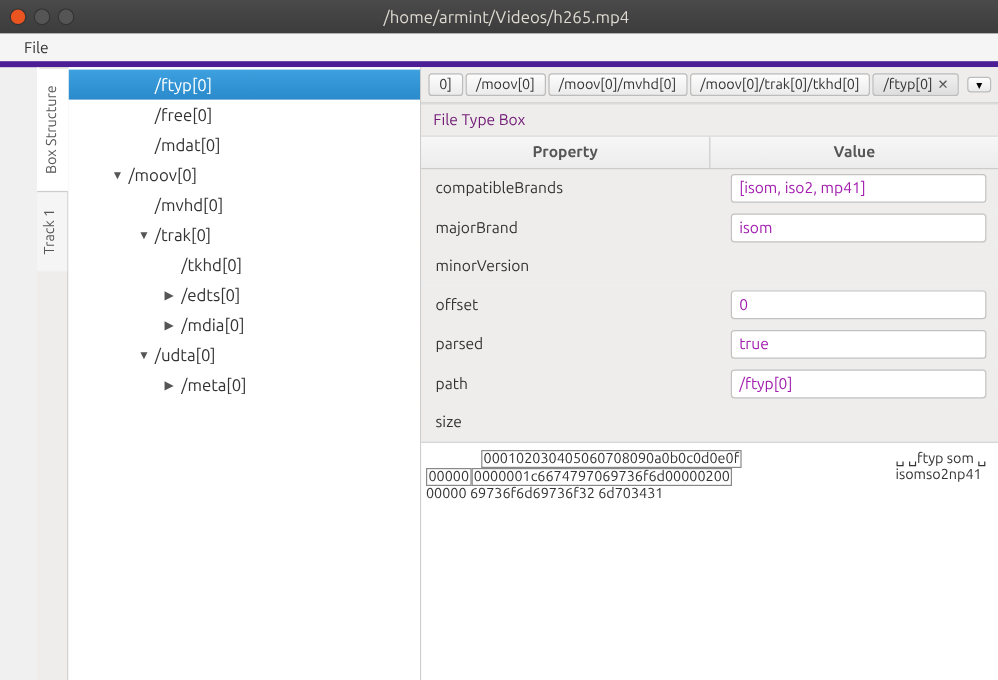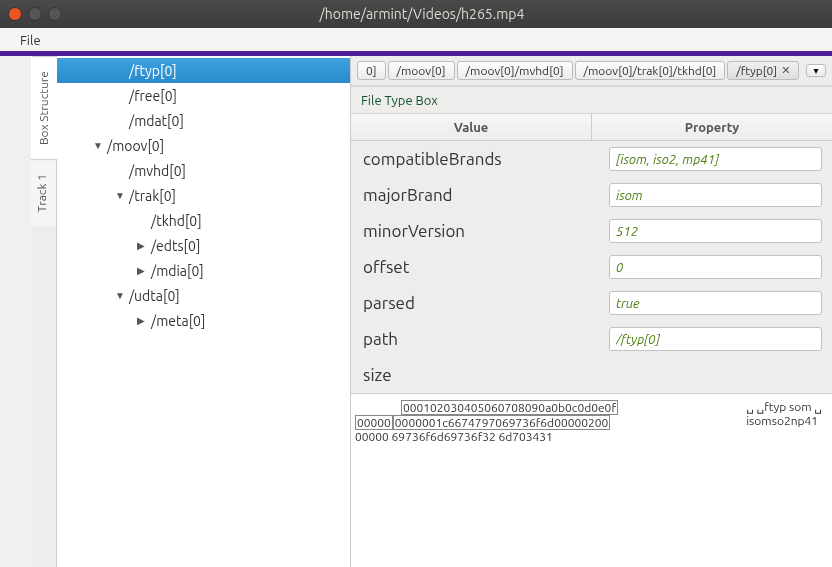--- a/index.html
+++ b/index.html
@@ -20,29 +20,29 @@
 .tree-item.selected { background: #2d9cdb; background: linear-gradient(#3da0df,#2a8acb); color: #fff; }
 .tree-arrow { width: 12px; display: inline-block; font-size: 10px; color: #555; }
 .tree-item.selected .tree-arrow { color: #fff; }
 .tree-label { padding-left: 2px; }
 .right-pane { flex: 1; display: flex; flex-direction: column; background: #efedec; }
 .crumb-bar { height: 30px; display: flex; align-items: center; padding: 4px 6px; gap: 2px; border-bottom:1px solid #d6d6d6;}
 .crumb { background: linear-gradient(#fdfdfd,#ebebeb); border: 1px solid #bcbcbc; border-radius: 3px; padding: 2px 8px; font-size: 12px; color: #333; display:flex; align-items:center; gap:4px;}
 .crumb.active { background: linear-gradient(#f0f0f0,#dedede); }
 .crumb .close-x { font-size:11px; color:#555; }
 .crumb-more { width:20px; display:flex; align-items:center; justify-content:center; border:1px solid #bcbcbc; border-radius:3px; background:linear-gradient(#fdfdfd,#ebebeb); font-size:10px; margin-left:auto;}
-.section-header { padding: 6px 10px; font-size: 13px; color: #14532d; border-top:1px solid #d6d6d6; border-bottom:1px solid #d6d6d6;}
+.section-header { padding: 6px 10px; font-size: 13px; color: #701a75; border-top:1px solid #d6d6d6; border-bottom:1px solid #d6d6d6;}
 .prop-table { flex: 0 0 auto; }
 .prop-head { display: flex; background: linear-gradient(#f7f7f7,#ececec); border-bottom: 1px solid #ccc; }
 .prop-head div { flex: 1; text-align: center; padding: 6px; font-weight: bold; font-size: 13px; border-right: 1px solid #ccc; color:#555;}
 .prop-head div:last-child { border-right: none; }
 .prop-row { display: flex; border-bottom: 1px solid #eee; align-items: center; }
-.prop-key { width: 248px; padding: 8px 12px; font-size: 17px; color: #333; }
+.prop-key { width: 248px; padding: 8px 12px; font-size: 13px; color: #333; }
 .prop-val { flex: 1; padding: 4px 10px; }
-.prop-input { width: 100%; padding: 4px 6px; border: 1px solid #c2c2c2; border-radius: 3px; font-size: 13px; background:#fff; color:#4d7c0f;font-style:italic;}
+.prop-input { width: 100%; padding: 4px 6px; border: 1px solid #c2c2c2; border-radius: 3px; font-size: 13px; background:#fff; color:#a21caf;}
 .hex-pane { flex:1; border-top: 1px solid #ccc; padding: 6px 4px; font-family: monospace; font-size: 12px; color: #333; background:#fff; display:flex; gap:6px; overflow:hidden;}
 .hex-header-row { display:flex; }
 .hex-text { margin-left:auto; padding-right:6px;}
 .hl { border:1px solid #888; padding:0 1px;}
 </style>
 </head>
 <body>
 
 <div class="titlebar">
   <div class="winbtns">
@@ -130,35 +130,34 @@
       </div>
       <div class="crumb-more">
         <span>▾</span>
       </div>
     </div>
 
     <div class="section-header">File Type Box</div>
 
     <div class="prop-table">
       <div class="prop-head">
+        <div>Property</div>
         <div>Value</div>
-        <div>Property</div>
       </div>
       <div id="prop-rows">
           <div class="prop-row">
             <div class="prop-key">compatibleBrands</div>
             <div class="prop-val"><input class="prop-input" value="[isom, iso2, mp41]" style=""></div>
           </div>
           <div class="prop-row">
             <div class="prop-key">majorBrand</div>
             <div class="prop-val"><input class="prop-input" value="isom" style=""></div>
           </div>
           <div class="prop-row">
             <div class="prop-key">minorVersion</div>
-            <div class="prop-val"><input class="prop-input" value="512" style=""></div>
           </div>
           <div class="prop-row">
             <div class="prop-key">offset</div>
             <div class="prop-val"><input class="prop-input" value="0" style=""></div>
           </div>
           <div class="prop-row">
             <div class="prop-key">parsed</div>
             <div class="prop-val"><input class="prop-input" value="true" style=""></div>
           </div>
           <div class="prop-row">

